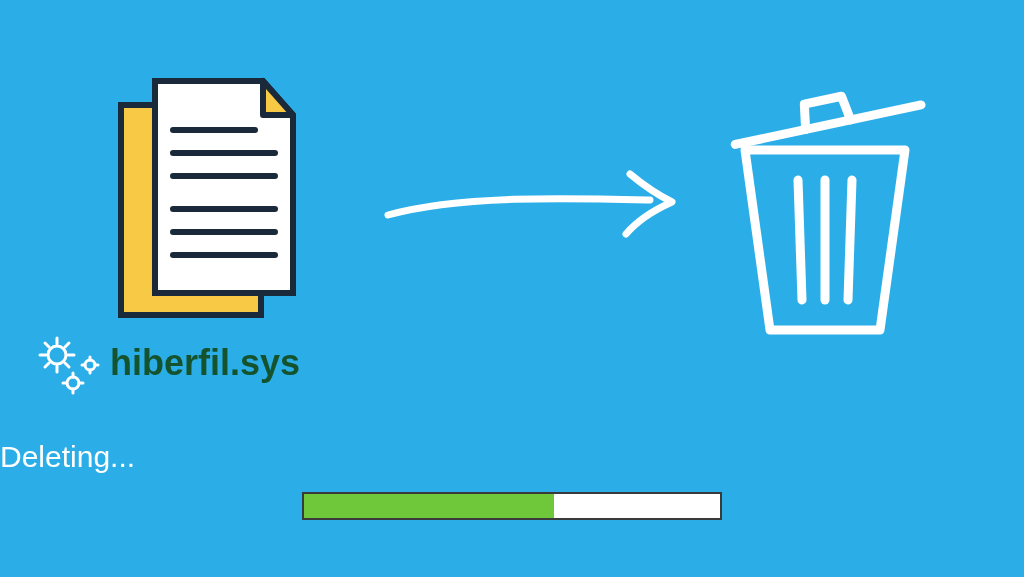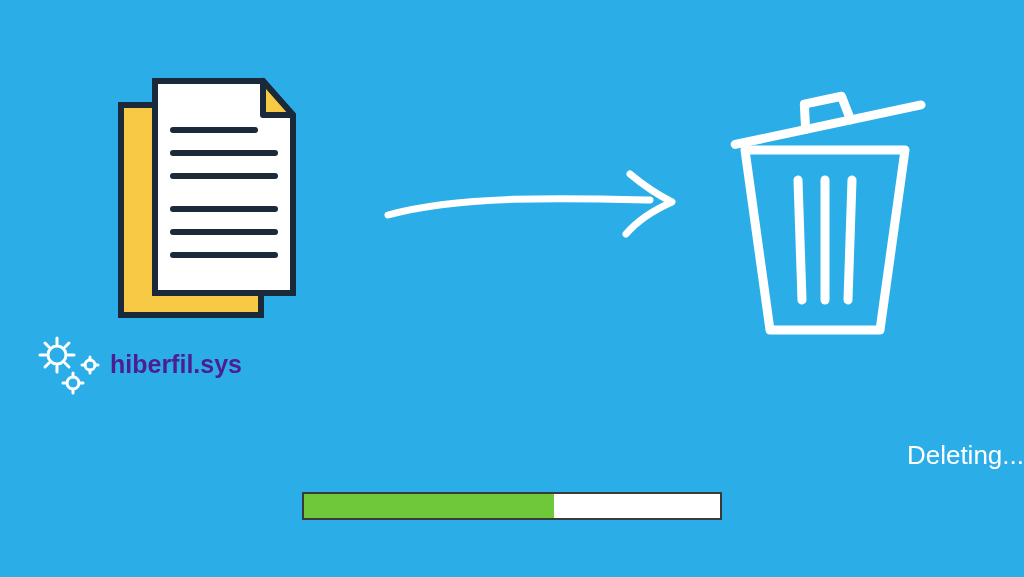--- a/index.html
+++ b/index.html
@@ -21,23 +21,23 @@
   .gears {
     position: absolute;
     left: 35px;
     top: 335px;
     width: 70px;
     height: 65px;
   }
   .file-label {
     position: absolute;
     left: 110px;
-    top: 350px;
-    color: #4c1d95;
-    font-size: 25px;
+    top: 342px;
+    color: #14532d;
+    font-size: 36px;
     font-weight: bold;
   }
   .arrow {
     position: absolute;
     left: 380px;
     top: 160px;
     width: 300px;
     height: 90px;
   }
   .trash {
@@ -45,23 +45,23 @@
     left: 720px;
     top: 70px;
     width: 210px;
     height: 270px;
   }
   .status-label {
     position: absolute;
     left: 0;
     right: 0;
     top: 440px;
-    text-align: right;
+    text-align: left;
     color: #ffffff;
-    font-size: 26px;
+    font-size: 30px;
   }
   .progress {
     position: absolute;
     left: 302px;
     top: 492px;
     width: 420px;
     height: 28px;
     background: #ffffff;
     border: 2px solid #3a3a3a;
   }

